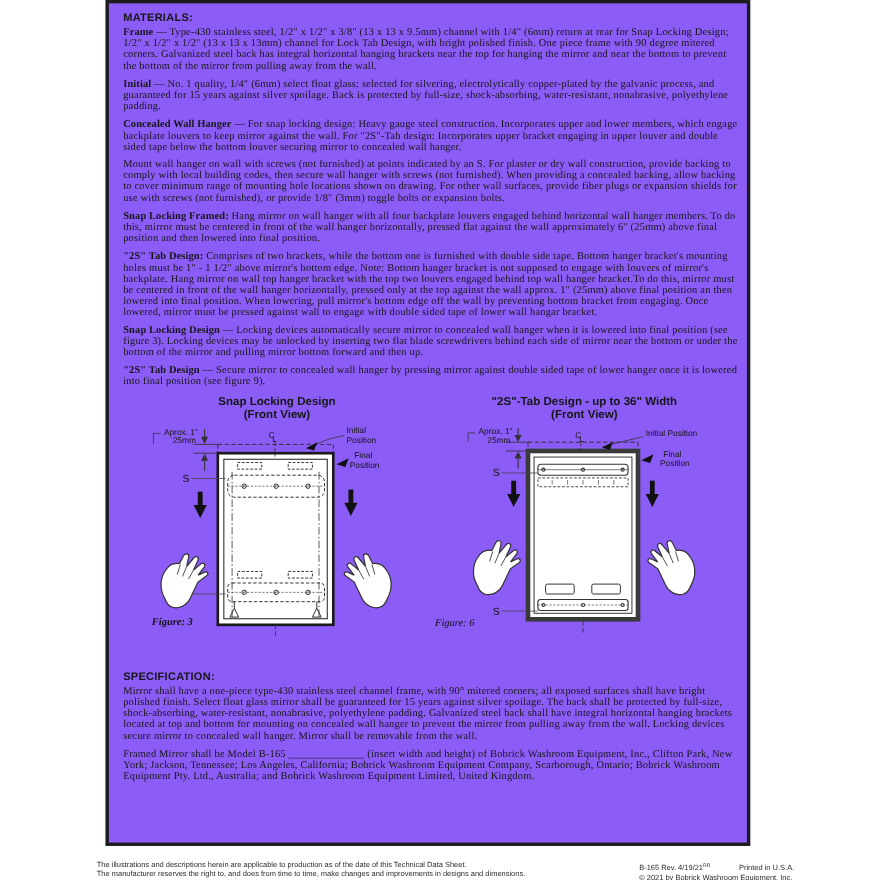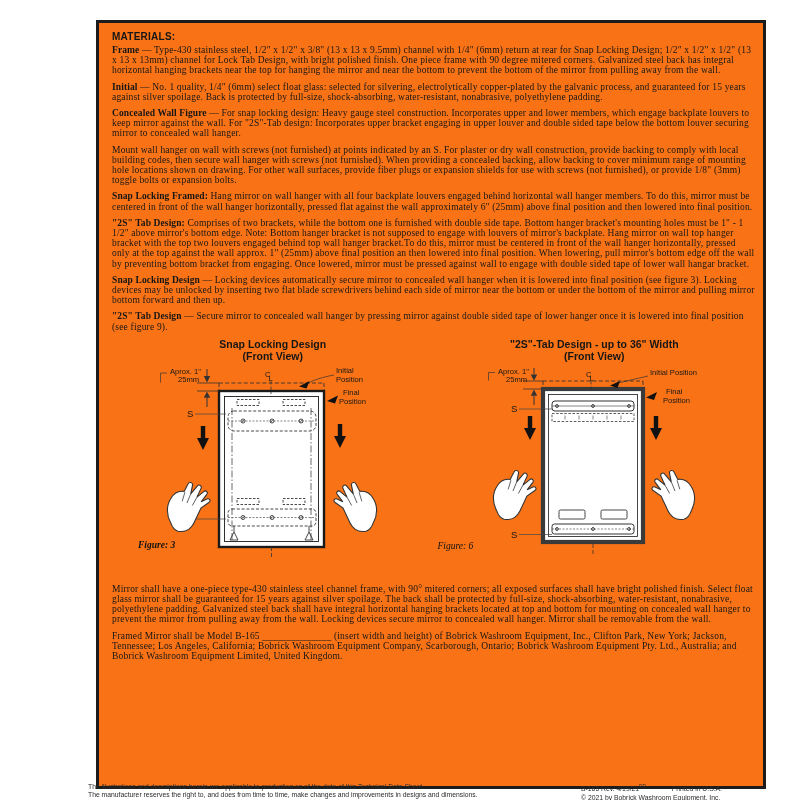--- a/index.html
+++ b/index.html
@@ -1,19 +1,19 @@
 <!DOCTYPE html>
 <html><head>
 <meta charset="utf-8">
 <style>
   html,body{margin:0;padding:0;}
   body{width:800px;height:800px;background:#ffffff;position:relative;
        font-family:"Liberation Serif",serif;color:#161616;overflow:hidden;}
-  .sheet{position:absolute;left:96px;top:20px;width:670px;height:769px;
-         border:3px solid #1c1c1c;background:#f97316;box-sizing:border-box;
+  .sheet{position:absolute;left:96px;top:0;width:586px;height:769px;
+         border:3px solid #1c1c1c;background:#8b5cf6;box-sizing:border-box;
          padding:6px 8px 0 13px;overflow:hidden;}
   .head{font-family:"Liberation Sans",sans-serif;font-weight:bold;font-size:10px;
         letter-spacing:.25px;margin:2px 0 3px 0;}
   p.body{font-size:9.5px;line-height:10.2px;letter-spacing:.18px;margin:0 0 6px 0;}
   p.body b{letter-spacing:.1px;}
   .figures{position:relative;display:flex;margin-top:2px;height:246px;}
   .fig{position:relative;width:50%;display:flex;flex-direction:column;align-items:center;}
   .fig-title{font-family:"Liberation Sans",sans-serif;font-weight:bold;font-size:10.5px;
              line-height:12.5px;text-align:center;margin-bottom:1px;white-space:nowrap;}
   svg.diagram{display:block;}
@@ -31,21 +31,21 @@
   .footer .gap{display:inline-block;width:26px;}
 </style>
 </head>
 <body>
 
 <div class="sheet">
 
   <div class="head">MATERIALS:</div>
   <p class="body"><b>Frame</b><span> — Type-430 stainless steel, 1/2" x 1/2" x 3/8" (13 x 13 x 9.5mm) channel with 1/4" (6mm) return at rear for Snap Locking Design; 1/2" x 1/2" x 1/2" (13 x 13 x 13mm) channel for Lock Tab Design, with bright polished finish. One piece frame with 90 degree mitered corners. Galvanized steel back has integral horizontal hanging brackets near the top for hanging the mirror and near the bottom to prevent the bottom of the mirror from pulling away from the wall.</span></p>
   <p class="body"><b>Initial</b><span> — No. 1 quality, 1/4" (6mm) select float glass: selected for silvering, electrolytically copper-plated by the galvanic process, and guaranteed for 15 years against silver spoilage. Back is protected by full-size, shock-absorbing, water-resistant, nonabrasive, polyethylene padding.</span></p>
-  <p class="body"><b>Concealed Wall Figure</b><span> — For snap locking design: Heavy gauge steel construction. Incorporates upper and lower members, which engage backplate louvers to keep mirror against the wall. For "2S"-Tab design: Incorporates upper bracket engaging in upper louver and double sided tape below the bottom louver securing mirror to concealed wall hanger.</span></p>
+  <p class="body"><b>Concealed Wall Hanger</b><span> — For snap locking design: Heavy gauge steel construction. Incorporates upper and lower members, which engage backplate louvers to keep mirror against the wall. For "2S"-Tab design: Incorporates upper bracket engaging in upper louver and double sided tape below the bottom louver securing mirror to concealed wall hanger.</span></p>
 
   <p class="body"><b></b><span>Mount wall hanger on wall with screws (not furnished) at points indicated by an S. For plaster or dry wall construction, provide backing to comply with local building codes, then secure wall hanger with screws (not furnished). When providing a concealed backing, allow backing to cover minimum range of mounting hole locations shown on drawing. For other wall surfaces, provide fiber plugs or expansion shields for use with screws (not furnished), or provide 1/8" (3mm) toggle bolts or expansion bolts.</span></p>
   <p class="body"><b>Snap Locking Framed:</b><span> Hang mirror on wall hanger with all four backplate louvers engaged behind horizontal wall hanger members. To do this, mirror must be centered in front of the wall hanger horizontally, pressed flat against the wall approximately 6" (25mm) above final position and then lowered into final position.</span></p>
   <p class="body"><b>"2S" Tab Design:</b><span> Comprises of two brackets, while the bottom one is furnished with double side tape. Bottom hanger bracket's mounting holes must be 1" - 1 1/2" above mirror's bottom edge. Note: Bottom hanger bracket is not supposed to engage with louvers of mirror's backplate. Hang mirror on wall top hanger bracket with the top two louvers engaged behind top wall hanger bracket.To do this, mirror must be centered in front of the wall hanger horizontally, pressed only at the top against the wall approx. 1" (25mm) above final position an then lowered into final position. When lowering, pull mirror's bottom edge off the wall by preventing bottom bracket from engaging. Once lowered, mirror must be pressed against wall to engage with double sided tape of lower wall hangar bracket.</span></p>
   <p class="body"><b>Snap Locking Design</b><span> — Locking devices automatically secure mirror to concealed wall hanger when it is lowered into final position (see figure 3). Locking devices may be unlocked by inserting two flat blade screwdrivers behind each side of mirror near the bottom or under the bottom of the mirror and pulling mirror bottom forward and then up.</span></p>
   <p class="body"><b>"2S" Tab Design</b><span> — Secure mirror to concealed wall hanger by pressing mirror against double sided tape of lower hanger once  it is lowered into final position (see figure 9).</span></p>
 
   <div class="figures">
 
     <div class="fig">
@@ -198,20 +198,21 @@
             <circle cx="176" cy="165" r="1.4"></circle>
         </g>
         <text x="58" y="174" class="slbl">S</text>
         <path d="M66,170.5 H99" stroke="#444" stroke-width="0.7" fill="none"></path>
         <path d="M140,180 V192" stroke="#333" stroke-width="0.8" stroke-dasharray="4 2" fill="none"></path>
       </svg>
       <div class="fig-caption" style="left:4px;top:203px;">Figure: 6</div>
     </div>
   </div>
 
+  <div class="head" style="margin-top:5px;">SPECIFICATION:</div>
   <p class="body spec-body">Mirror shall have a one-piece type-430 stainless steel channel frame, with 90° mitered corners; all exposed surfaces shall have bright polished finish. Select float glass mirror shall be guaranteed for 15 years against silver spoilage. The back shall be protected by full-size, shock-absorbing, water-resistant, nonabrasive, polyethylene padding. Galvanized steel back shall have integral horizontal hanging brackets located at top and bottom for mounting on concealed wall hanger to prevent the mirror from pulling away from the wall. Locking devices secure mirror to concealed wall hanger. Mirror shall be removable from the wall.</p>
   <p class="body spec-model">Framed Mirror shall be Model B-165 ______________ (insert width and height) of Bobrick Washroom Equipment, Inc., Clifton Park, New York; Jackson, Tennessee; Los Angeles, California; Bobrick Washroom Equipment Company, Scarborough, Ontario; Bobrick Washroom Equipment Pty. Ltd., Australia; and Bobrick Washroom Equipment Limited, United Kingdom.</p>
 
 </div>
 
 <div class="footer">
   <div>
     <div>The illustrations and descriptions herein are applicable to production as of the date of this Technical Data Sheet.</div>
     <div>The manufacturer reserves the right to, and does from time to time, make changes and improvements in designs and dimensions.</div>
   </div>

